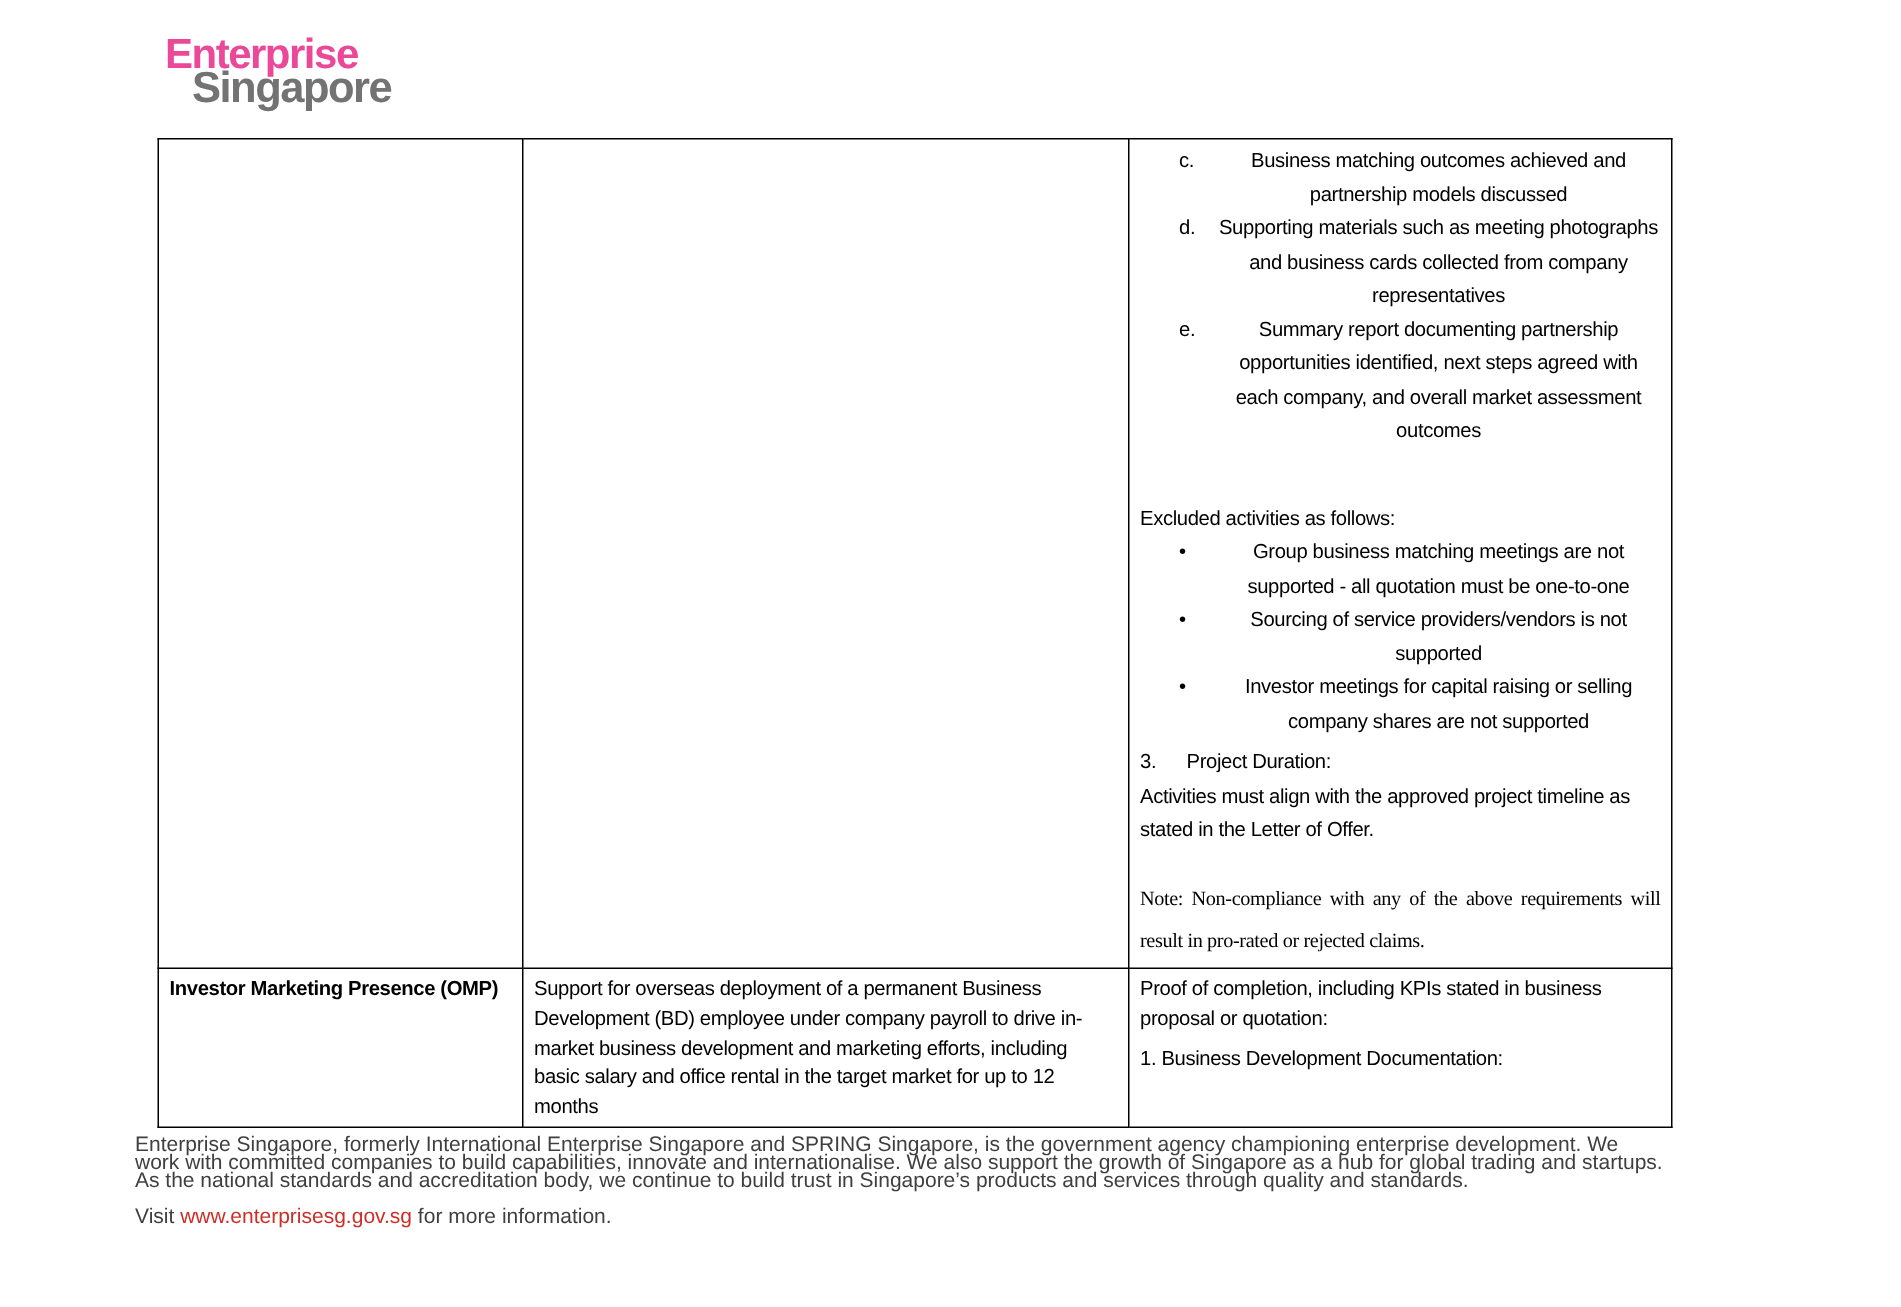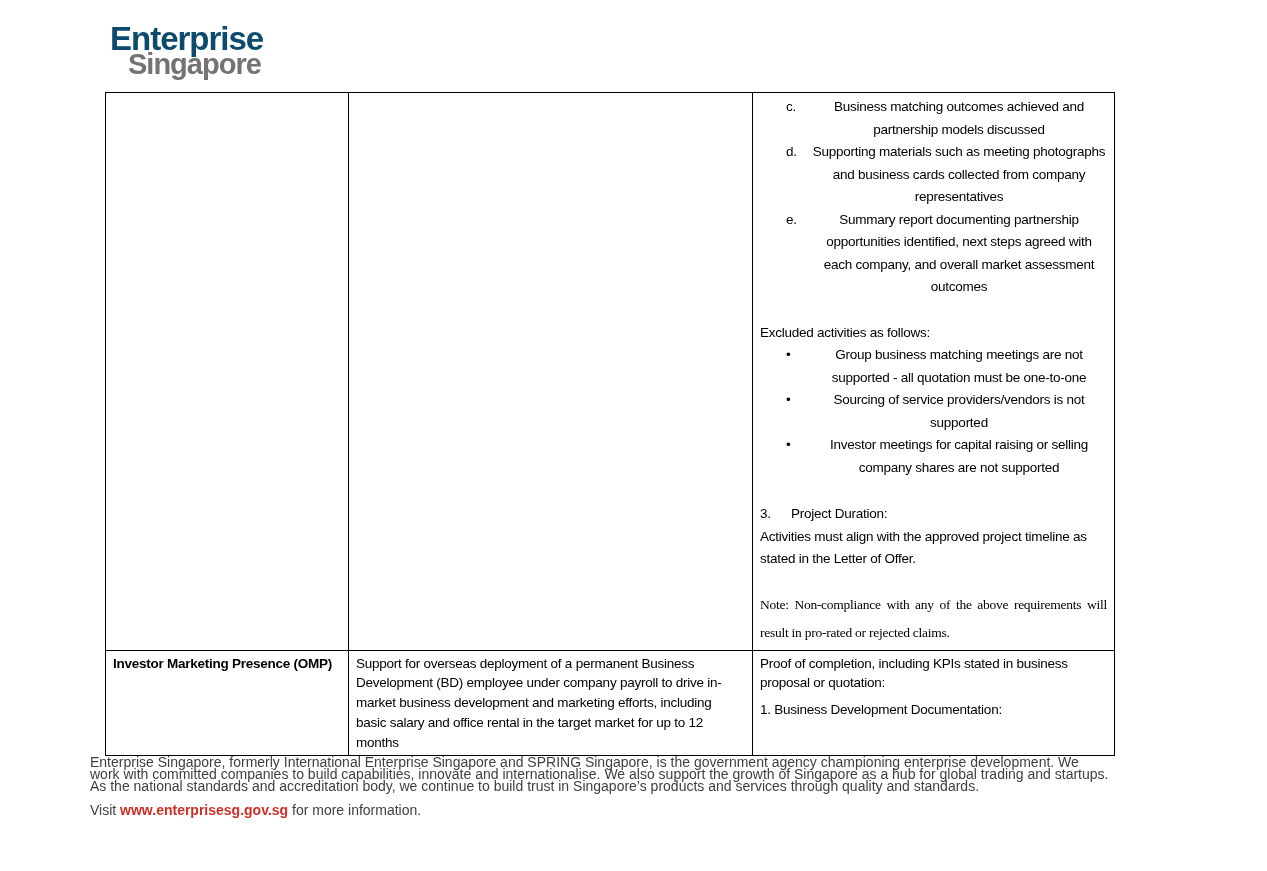--- a/index.html
+++ b/index.html
@@ -9,21 +9,21 @@
     font-family: "Liberation Sans", sans-serif;
     color: #000000;
     overflow: hidden;
     position: relative;
   }
   
   .logo {
     position: absolute; left: 110px; top: 22px;
     font-weight: bold; letter-spacing: -1px; line-height: 1;
   }
-  .logo-line1 { font-size: 33px; color: #0c4a6e; display: block; }
+  .logo-line1 { font-size: 28px; color: #ec4899; display: block; }
   .logo-line2 { font-size: 29px; color: #737373; display: block; margin-left: 18px; margin-top: -5px; }
 
   
   table.grant {
     position: absolute; left: 105px; top: 92px;
     width: 1009px;
     border-collapse: collapse;
     table-layout: fixed;
     font-size: 13.5px;
     letter-spacing: -0.25px;
@@ -38,39 +38,39 @@
   td.c3 { width: 362px; }
   tr.row-cont td { height: 553px; }
   tr.row-omp td { height: 98px; line-height: 19.8px; }
 
   .cell-body { line-height: 22.5px; }
 
   .li { display: flex; margin-left: 26px; }
   .li .marker { flex: 0 0 25px; }
   .li .li-text { flex: 1; text-align: center; }
 
-  .excluded-heading { margin-top: 23px; }
-  .duration-block { margin-top: 24px; }
+  .excluded-heading { margin-top: 36px; }
+  .duration-block { margin-top: 5px; }
   .dur-num { display: inline-block; width: 31px; }
   .note { margin-top: 20px; line-height: 28px; text-align: justify; font-family: Liberation Serif, serif; }
 
   .bold { font-weight: bold; }
   .omp-proof-head { margin-bottom: 7px; }
 
   
   .footer {
     position: absolute; left: 90px; top: 756px;
     width: 1022px;
     font-size: 14px;
     line-height: 12.2px;
     color: #3f3f3f;
     letter-spacing: 0;
   }
   .footer-visit { margin-top: 11px; }
-  .footer-link { color: #cc2f27; font-weight: bold; text-decoration: none; }
+  .footer-link { color: #cc2f27; font-weight: normal; text-decoration: none; }
 </style>
 </head>
 <body>
 
 <div class="logo">
   <span class="logo-line1">Enterprise</span>
   <span class="logo-line2">Singapore</span>
 </div>
 
 <table class="grant">

